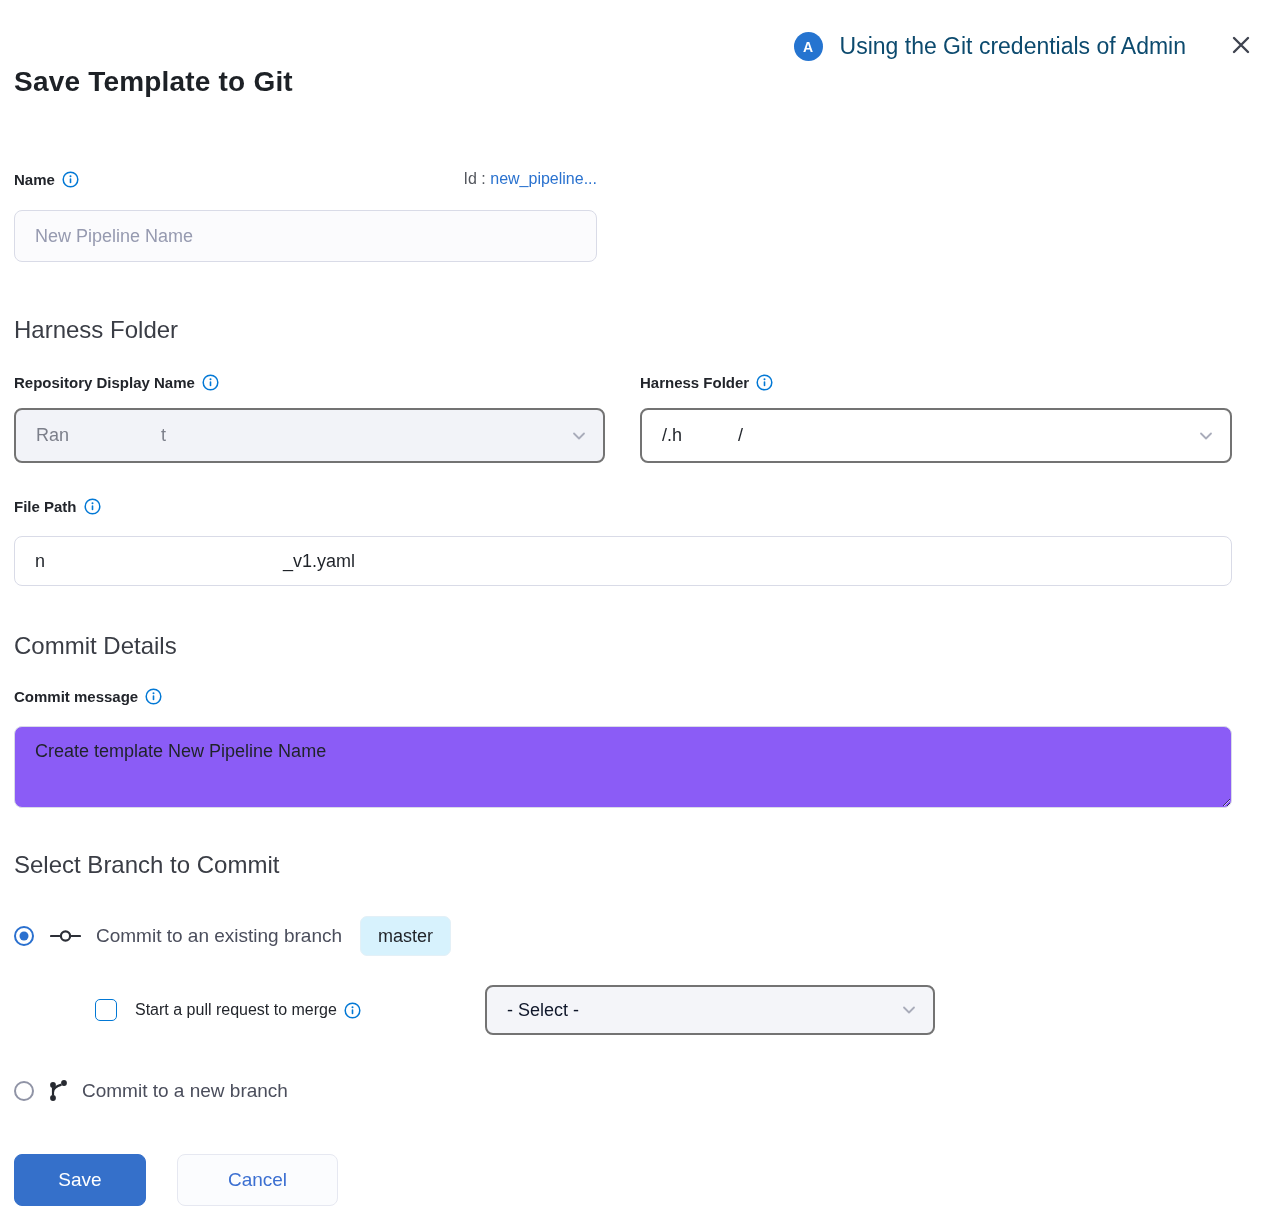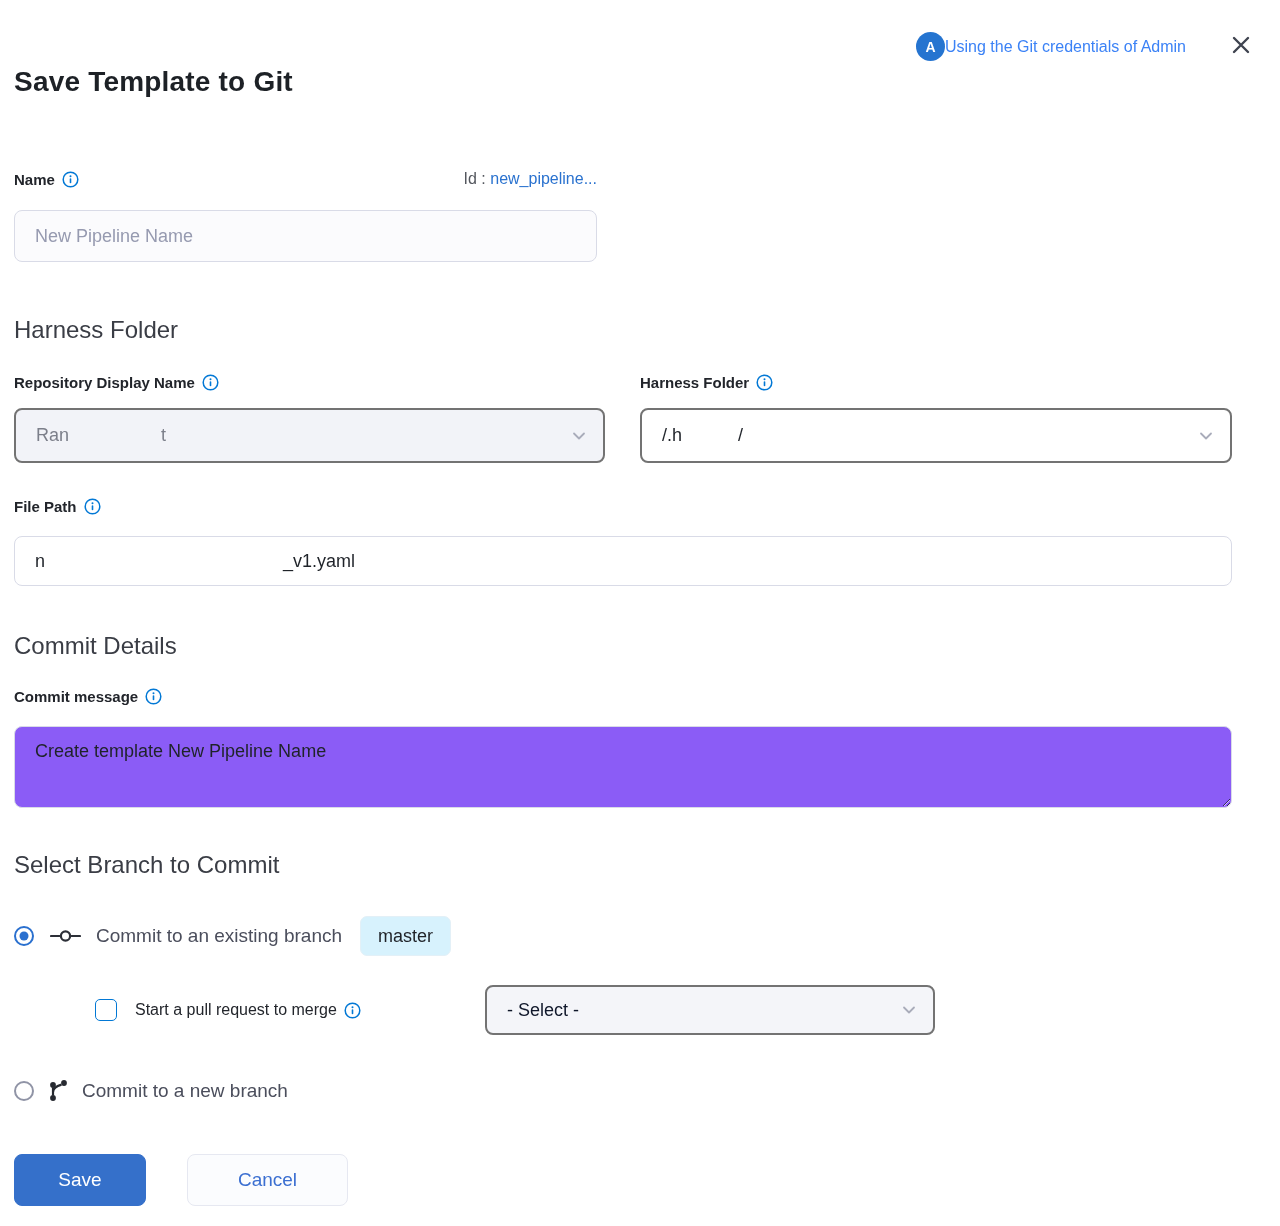--- a/index.html
+++ b/index.html
@@ -4,21 +4,21 @@
 <style>
   * { margin:0; padding:0; box-sizing:border-box; }
   html,body { background:#ffffff; }
   body { font-family:"Liberation Sans", sans-serif; color:#1f2329; }
   .page { position:relative; width:1280px; height:1226px; background:#fff; overflow:hidden; }
 
   
   .top-right { position:absolute; top:32px; right:26px; display:flex; align-items:center; }
   .avatar { width:29px; height:29px; border-radius:50%; background:#2574d0; color:#fff;
             display:flex; align-items:center; justify-content:center; font-size:14px; font-weight:700; }
-  .cred-text { font-size:16px; color:#3b82f6; }
+  .cred-text { font-size:23px; color:#0c4a6e; margin-left:17px; }
   .close-btn { margin-left:42px; width:26px; height:26px; border:none; background:transparent;
                cursor:pointer; display:flex; align-items:center; justify-content:center; }
 
   .page-title { position:absolute; left:14px; top:66px; font-size:28px; font-weight:700; color:#1d2126; letter-spacing:.2px; }
 
   .field-label { font-size:15px; font-weight:700; color:#22252b; display:inline-flex; align-items:center; gap:7px; }
   .info-icon { display:inline-flex; cursor:pointer; }
 
   .name-row { position:absolute; left:14px; top:170px; width:583px; display:flex;
               justify-content:space-between; align-items:center; }
@@ -77,21 +77,21 @@
   .pr-label { margin-left:18px; font-size:16px; color:#23262c; display:inline-flex; align-items:center; gap:7px; }
   .pr-select { left:477px; top:985px; width:450px; height:50px; background:#f4f5f9; color:#0f172a;margin-left:8px; }
 
   .branch-row2 { position:absolute; left:14px; top:1078px; display:flex; align-items:center; }
   .branch-icon { margin-left:13px; display:flex; }
   .row2-label { margin-left:12px; }
 
   .actions { position:absolute; left:14px; top:1154px; display:flex; }
   .btn { height:52px; border-radius:8px; font-family:"Liberation Sans", sans-serif; font-size:19px; cursor:pointer; }
   .btn-save { width:132px; background:#3570ca; border:1px solid #3570ca; color:#fff; }
-  .btn-cancel { margin-left:41px; width:161px; background:#fbfcfe; border:1px solid #e6e8f1; color:#3b6fd1; }
+  .btn-cancel { margin-left:31px; width:161px; background:#fbfcfe; border:1px solid #e6e8f1; color:#3b6fd1; }
 </style>
 </head>
 <body>
 
 <div class="page">
 
   <div class="top-right">
     <div class="avatar">A</div>
     <span class="cred-text">Using the Git credentials of Admin</span>
     <button class="close-btn">

